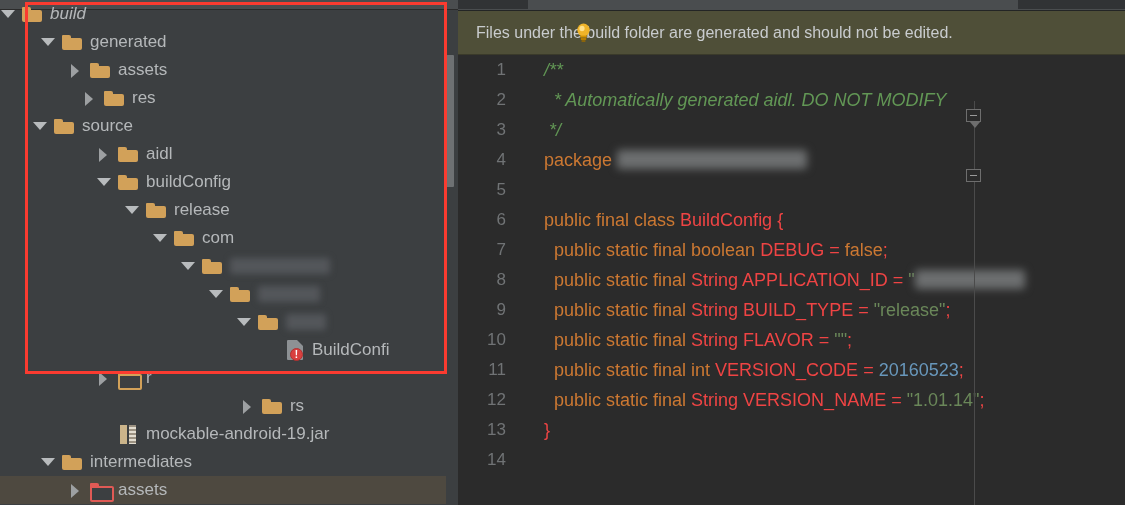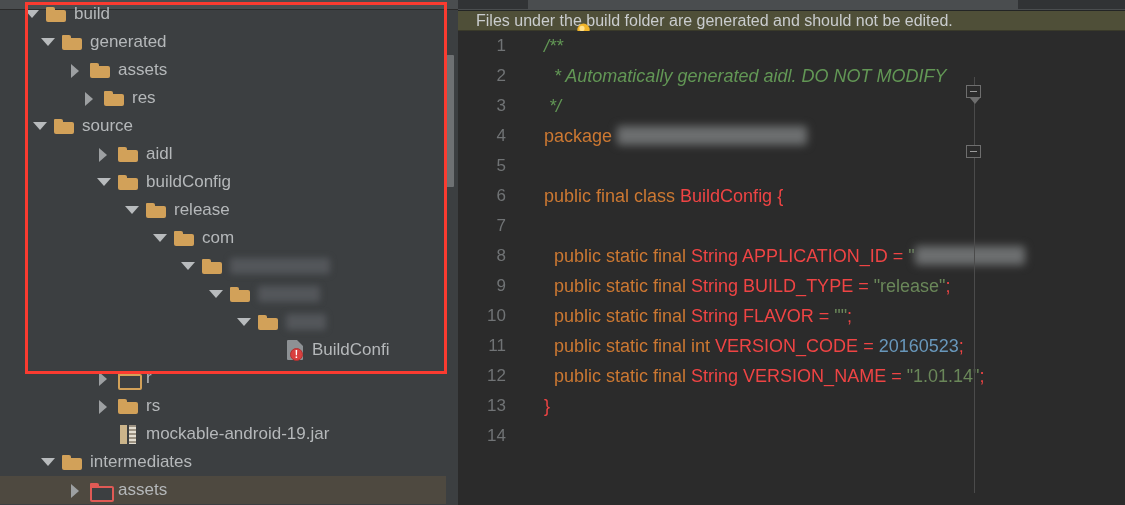--- a/index.html
+++ b/index.html
@@ -146,21 +146,21 @@
   }
   #tabbar {
     position: relative; height: 11px; width: 667px;
     background: #4a4d4f; border-bottom: 1px solid #232525;
   }
   #tabbar .tabseg {
     position: absolute; top: 0; height: 9px; background: #313335;
   }
   #banner {
     position: relative;
-    height: 20px; width: 667px;
+    height: 44px; width: 667px;
     background: #4f4f38;
     border-bottom: 1px solid #3a3a2a;
     display: flex; align-items: center;
     color: #c9ccce; font-size: 16px;
     padding-left: 18px;
   }
   #bulb-icon {
     position: absolute; left: 118px; top: 12px;
     width: 15px; height: 19px;
   }
@@ -213,21 +213,21 @@
   }
 </style>
 </head>
 <body>
 
 <div id="app">
 
   <div id="tree-panel">
     <div id="tree-top-strip"></div>
     <div id="tree-rows">
-        <div class="row" style="padding-left: 24px;">
+        <div class="row" style="padding-left: 0; font-style: italic;">
           <span class="arrow expanded"></span>
           <span class="ficon"></span>
           <span class="label">build</span>
         </div>
         <div class="row" style="padding-left: 40px;">
           <span class="arrow expanded"></span>
           <span class="ficon"></span>
           <span class="label">generated</span>
         </div>
         <div class="row" style="padding-left: 68px;">
@@ -287,21 +287,21 @@
             <span class="fold"></span>
             <span class="badge">!</span>
           </span>
           <span class="label">BuildConfi</span>
         </div>
         <div class="row" style="padding-left: 96px;">
           <span class="arrow collapsed"></span>
           <span class="ficon hollow"></span>
           <span class="label">r</span>
         </div>
-        <div class="row" style="padding-left: 96px;">
+        <div class="row" style="padding-left: 96px; justify-content: center;">
           <span class="arrow collapsed"></span>
           <span class="ficon"></span>
           <span class="label">rs</span>
         </div>
         <div class="row" style="padding-left: 96px;">
           <span class="arrow none"></span>
           <span class="jicon"></span>
           <span class="label">mockable-android-19.jar</span>
         </div>
         <div class="row" style="padding-left: 40px;">
@@ -367,20 +367,21 @@
             <span class="ctext"></span>
           </div>
           <div class="cline">
             <span class="lnum">6</span>
             <span class="gutter"></span>
             <span class="ctext"><span class="kw">public final class </span><span class="typ">BuildConfig {</span></span>
           </div>
           <div class="cline">
             <span class="lnum">7</span>
             <span class="gutter"></span>
+            <span class="ctext"><span class="kw">  public static final boolean </span><span class="typ">DEBUG = </span><span class="kw">false</span><span class="typ">;</span></span>
           </div>
           <div class="cline">
             <span class="lnum">8</span>
             <span class="gutter"></span>
             <span class="ctext"><span class="kw">  public static final </span><span class="typ">String APPLICATION_ID = </span><span class="str">"</span><span class="blurcode" style="width: 110px;"></span></span>
           </div>
           <div class="cline">
             <span class="lnum">9</span>
             <span class="gutter"></span>
             <span class="ctext"><span class="kw">  public static final </span><span class="typ">String BUILD_TYPE = </span><span class="str">"release"</span><span class="typ">;</span></span>

